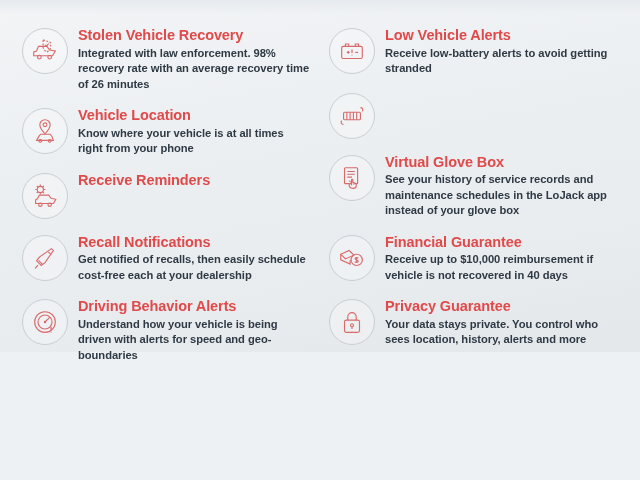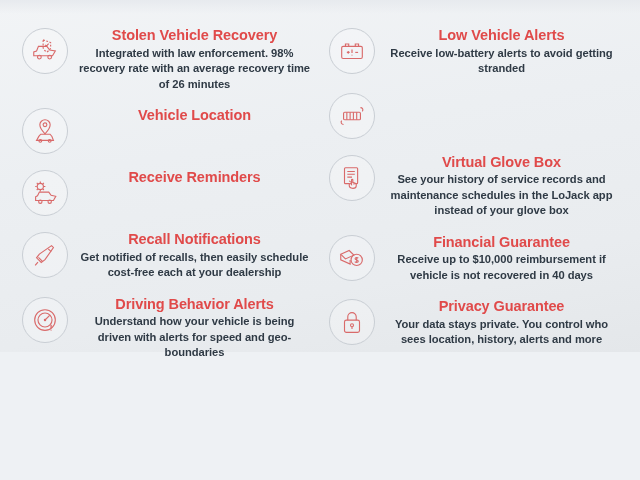--- a/index.html
+++ b/index.html
@@ -13,21 +13,20 @@
     font-family: "Liberation Sans", sans-serif;
     background: #eef1f4;
   }
   #sheet {
     position: relative;
     width: 640px;
     height: 352px;
     background: linear-gradient(170deg, #f2f4f6 0%, #eceff2 40%, #e9ecef 75%, #e4e7ea 100%);
     box-sizing: border-box;
     padding: 26px 22px 27px 22px;
-    text-align: center;
   }
   #sheet:before {
     content: "";
     position: absolute;
     left: 0; top: 0; right: 0;
     height: 14px;
     background: linear-gradient(180deg, #e7eaee 0%, rgba(231,234,238,0) 100%);
     pointer-events: none;
   }
   .columns {
@@ -112,20 +111,21 @@
           <svg width="30" height="30" viewBox="0 0 32 32" fill="none" stroke="#d96a6a" stroke-width="1.2">
             <path d="M16 4c-3 0-5.5 2.4-5.5 5.4 0 3.9 5.5 9.6 5.5 9.6s5.5-5.7 5.5-9.6C21.5 6.4 19 4 16 4z"></path>
             <circle cx="16" cy="9.3" r="2"></circle>
             <path d="M7 26h18l-1.6-4.2-2-2.4h-10l-2 2.4z"></path>
             <circle cx="11" cy="26.5" r="1.5"></circle>
             <circle cx="21" cy="26.5" r="1.5"></circle>
           </svg>
         </div>
         <div class="ftext">
           <div class="ftitle">Vehicle Location</div>
+          <div class="fdesc">Know where your vehicle is at all times right from your phone</div>
         </div>
       </div>
 
       <div class="feature">
         <div class="icon-wrap">
           <svg width="30" height="30" viewBox="0 0 32 32" fill="none" stroke="#d96a6a" stroke-width="1.2">
             <circle cx="11" cy="9" r="3.3"></circle>
             <path d="M11 3.6v1.6M11 12.8v1.6M5.6 9h1.6M14.8 9h1.6M7.2 5.2l1.1 1.1M13.7 11.7l1.1 1.1M14.8 5.2l-1.1 1.1M8.3 11.7l-1.1 1.1"></path>
             <path d="M6 24h19l2.5-4.5-5-1-2.5-3.5H10l-2 4-2 1z"></path>
             <circle cx="11" cy="25.2" r="1.8"></circle>

